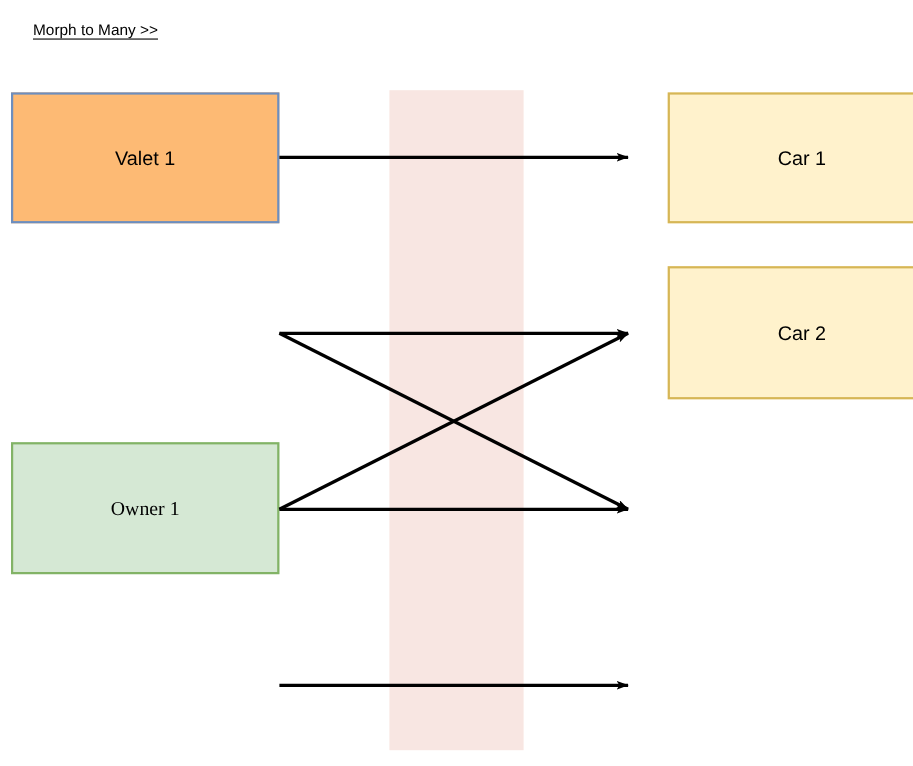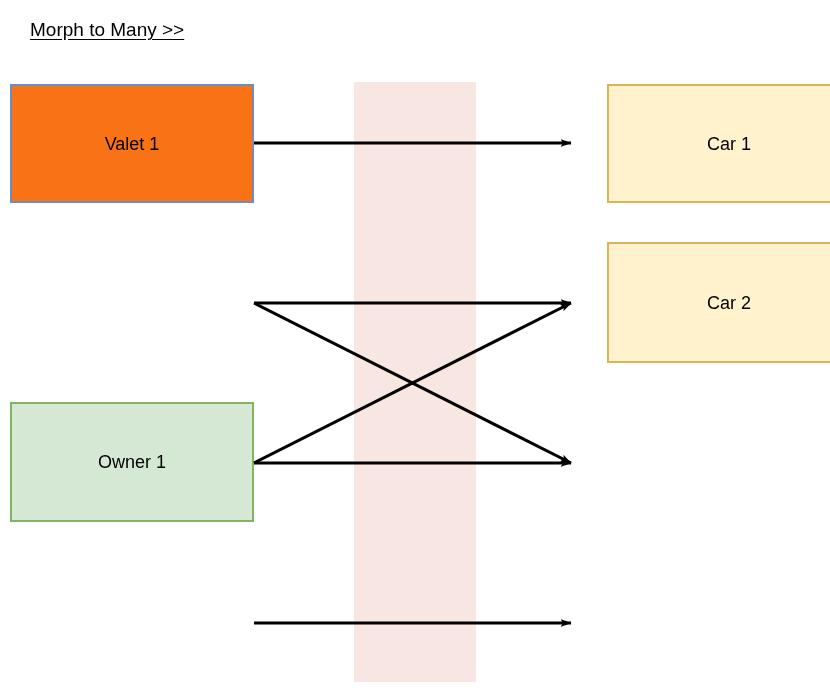--- a/index.html
+++ b/index.html
@@ -16,21 +16,21 @@
     position: relative;
     width: 830px;
     height: 696px;
     background: #ffffff;
     overflow: hidden;
   }
 
   
   .heading {
     position: absolute;
-    font-size: 19px;
+    font-size: 14px;
     color: #000000;
     text-decoration: underline;
     text-underline-offset: 3px;
     white-space: nowrap;
     line-height: 1;
   }
   #heading-left  { left: 30px;  top: 20px; }
   #heading-right { left: 578px; top: 20px; }
 
   
@@ -49,22 +49,22 @@
     box-sizing: border-box;
     display: flex;
     align-items: center;
     justify-content: center;
     border-width: 2px;
     border-style: solid;
     font-size: 18px;
     color: #000000;
     line-height: 1;
   }
-  .node.blue   { background: #f97316; border-color: #6c8ebf; }
-  .node.green  { background: #d5e8d4; border-color: #82b366; }
+  .node.blue   { background: #fdba74; border-color: #6c8ebf; }
+  .node.green  { background: #d5e8d4; border-color: #82b366; font-family: Liberation Serif, serif; }
   .node.yellow { background: #fff2cc; border-color: #d6b656; }
 
   .col-left  { left: 10px;  width: 244px; }
   .col-right { left: 607px; width: 244px; }
 
   .row-1 { top: 84px;  height: 119px; }
   .row-2 { top: 242px; height: 121px; }
   .row-3 { top: 402px; height: 120px; }
   .row-4 { top: 562px; height: 120px; }
 

